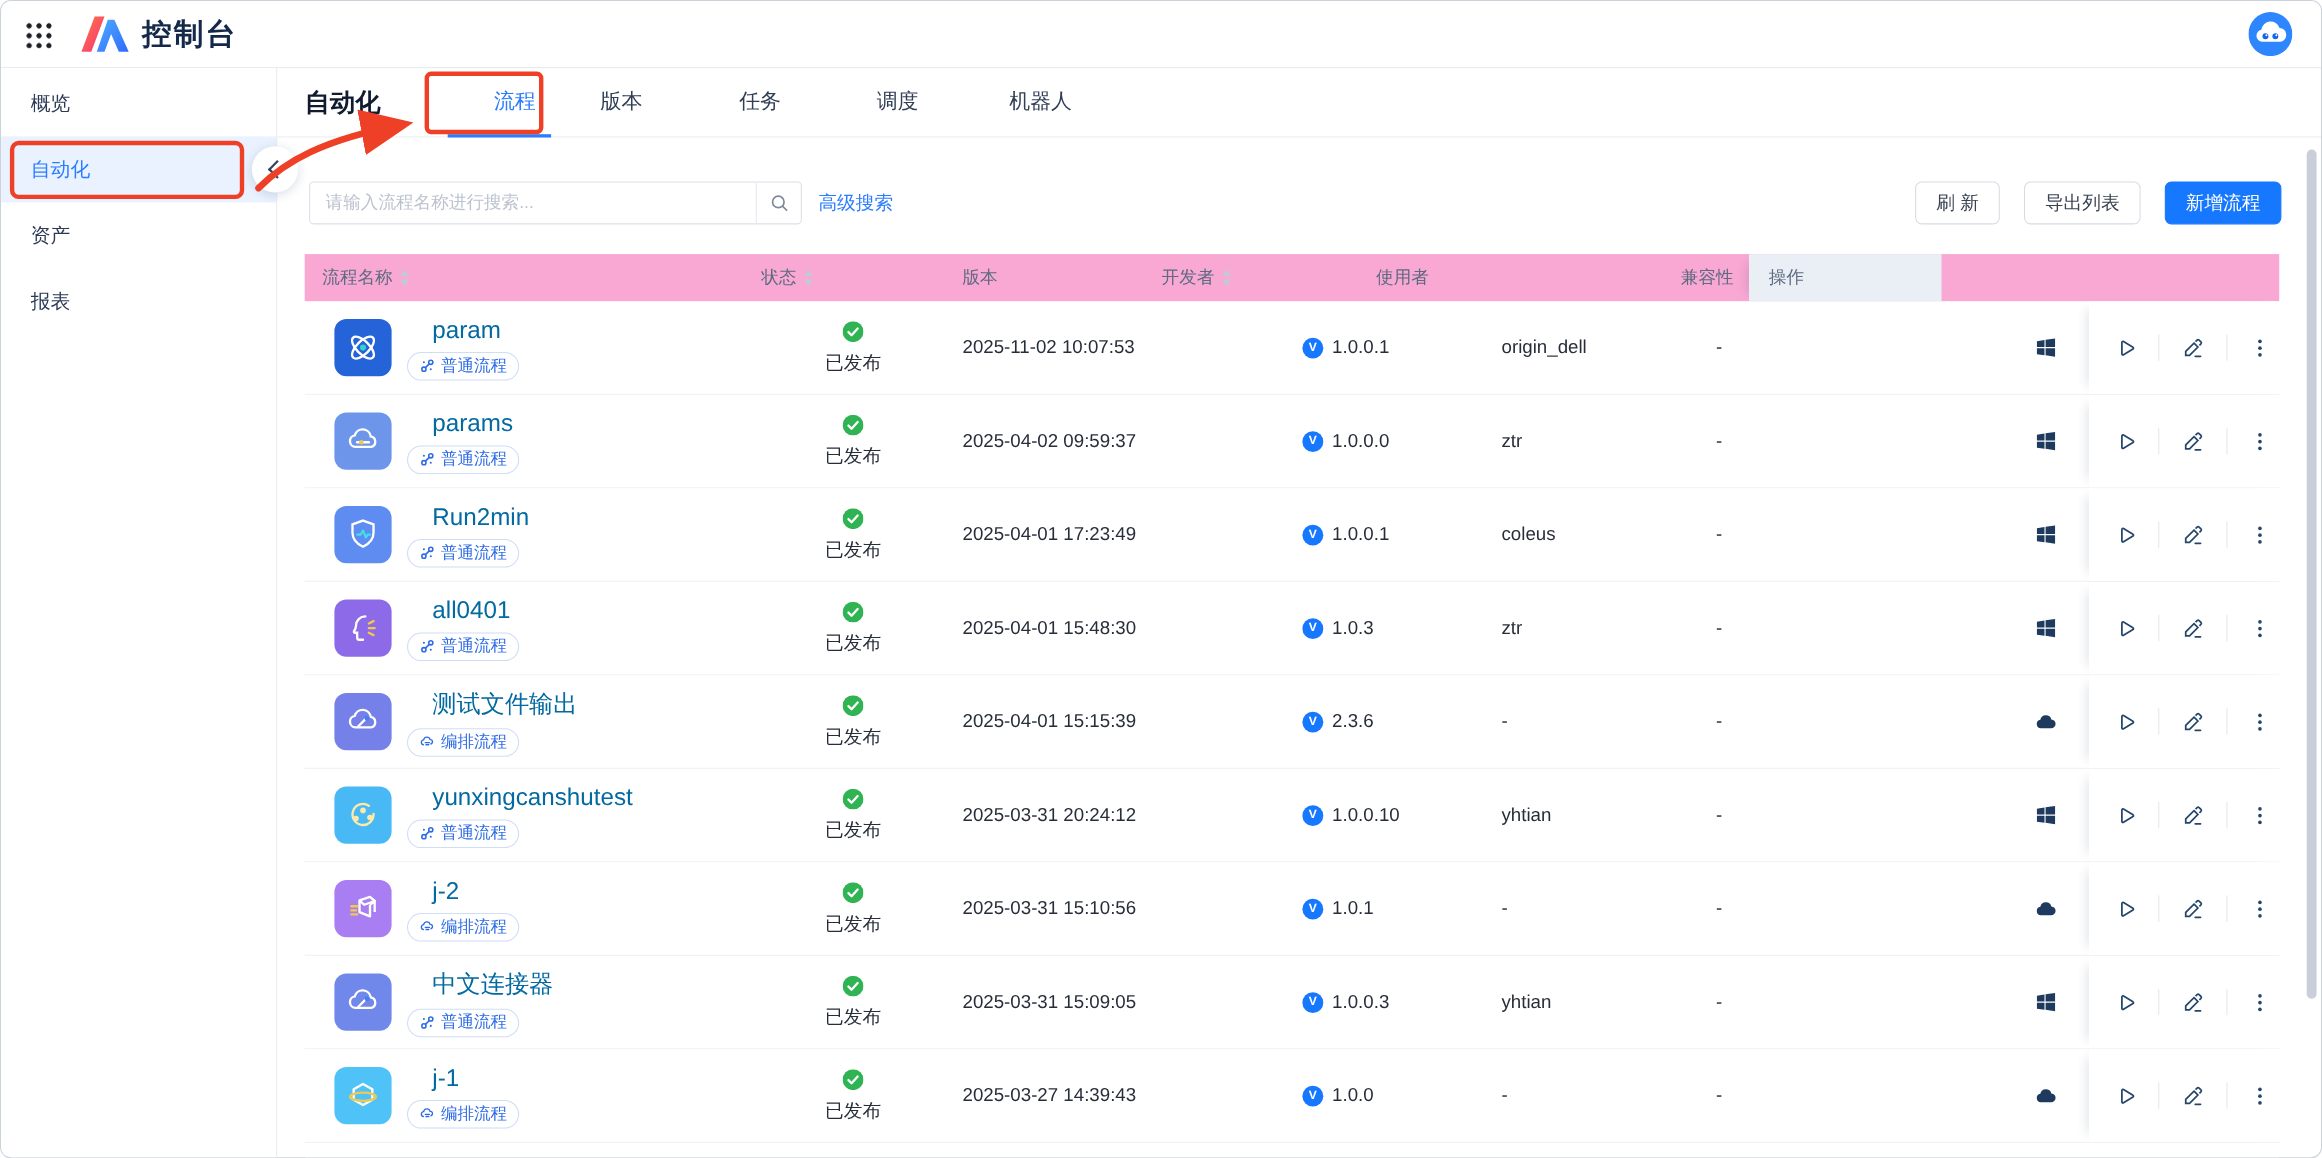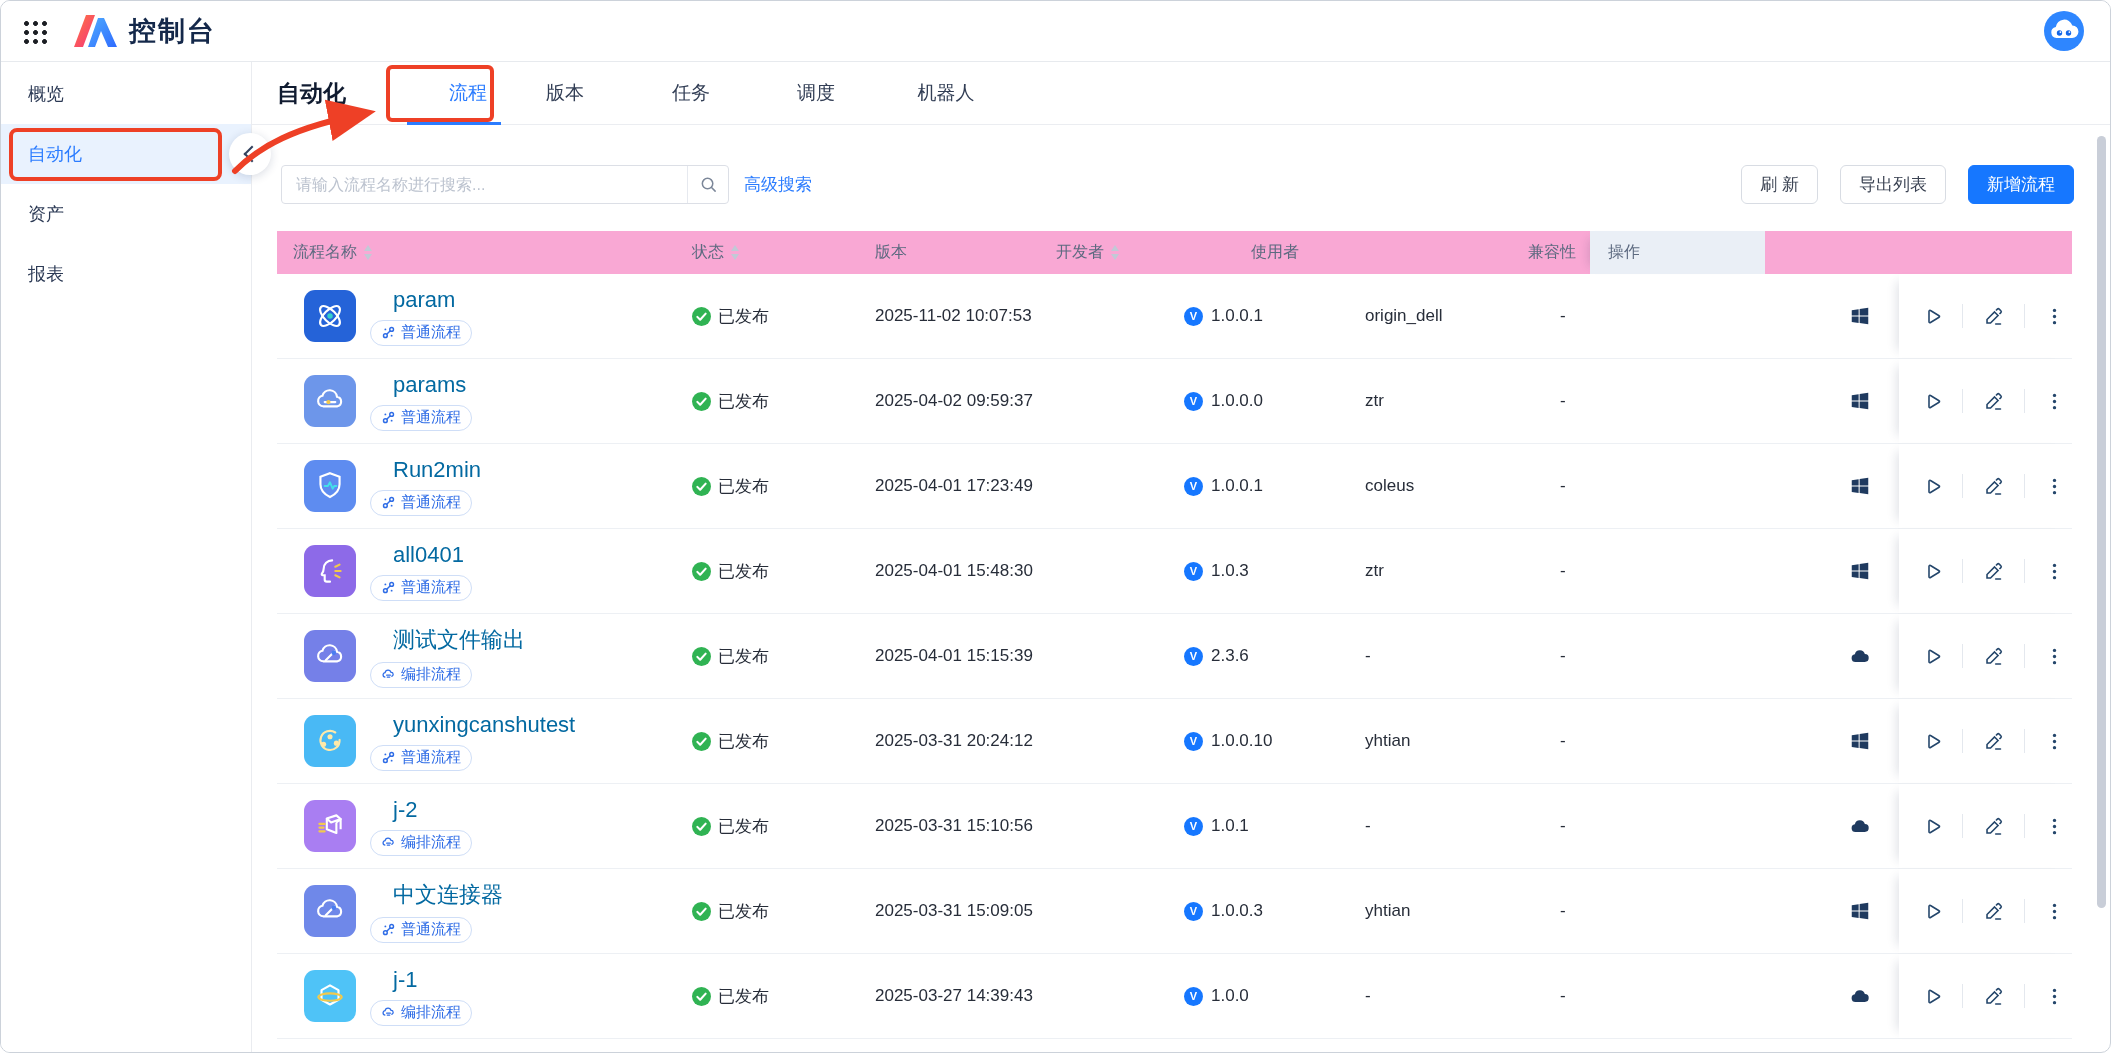--- a/index.html
+++ b/index.html
@@ -55,21 +55,21 @@
   .sort .up{border-bottom:6px solid #c2c9d6;}
   .sort .dn{border-top:6px solid #c2c9d6;}
   .tr{display:flex;height:84px;border-bottom:1px solid #edf0f4;align-items:center;background:#fff;}
   .td{box-sizing:border-box;font-size:17px;color:#272d39;padding-left:16px;}
   .td.c-name{padding-left:27px;display:flex;align-items:center;gap:14px;}
   .flow-icon{width:52px;height:52px;border-radius:11px;flex:0 0 52px;display:flex;align-items:center;justify-content:center;}
   .flow-icon svg{width:34px;height:34px;display:block;}
   .flow-name{font-size:22px;color:#0369a1;margin-bottom:7px;cursor:pointer;margin-left:23px;}
   .flow-badge{display:inline-flex;align-items:center;gap:5px;height:26px;padding:0 10px;border:1px solid #cfdef7;border-radius:14px;color:#2e6ce6;font-size:15px;box-sizing:border-box;}
   .flow-badge svg{width:15px;height:15px;display:block;}
-  .td.c-status{display:flex;align-items:center;gap:7px;}
+  .td.c-status{display:flex;align-items:center;gap:7px;flex-direction:column;}
   .st-ic svg{width:19px;height:19px;display:block;}
   .td.c-version{display:flex;align-items:center;}
   .v-ic{width:19px;height:19px;border-radius:50%;background:#1677ff;color:#fff;font-size:11px;font-weight:bold;display:inline-flex;align-items:center;justify-content:center;margin-right:8px;flex:0 0 19px;}
   .td.c-compat{display:flex;justify-content:flex-end;padding-right:28px;}
   .td.c-compat svg{width:22px;height:22px;display:block;}
   .td.c-ops{display:flex;align-items:center;padding-left:14px;gap:11px;height:100%;background:#fff;}
   .op{width:40px;height:40px;border:none;background:none;display:flex;align-items:center;justify-content:center;cursor:pointer;padding:0;}
   .op svg{width:21px;height:21px;display:block;}
   .opsep{width:1px;height:24px;background:#e4e8ee;}
   

